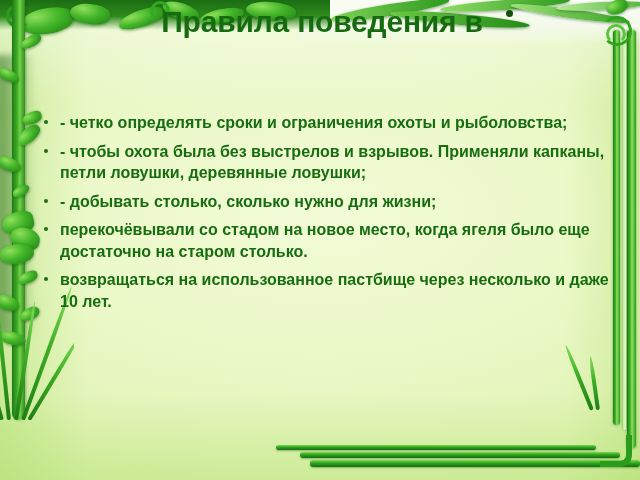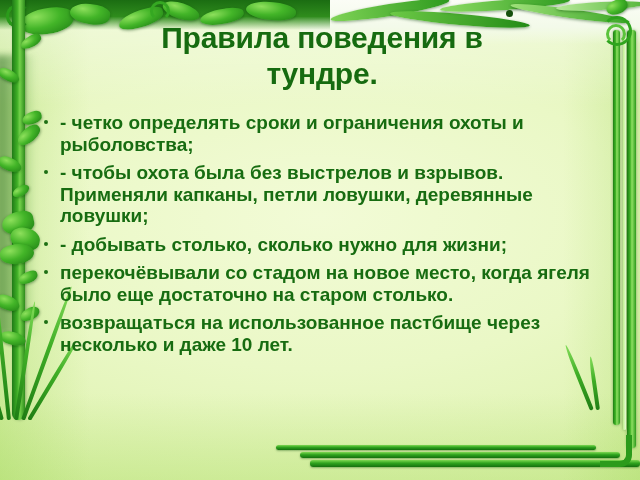--- a/index.html
+++ b/index.html
@@ -116,21 +116,21 @@
     position: absolute;
     height: 7px;
     background: linear-gradient(to bottom, #7fd852 0%, #2fa41e 45%, #146f0e 100%);
     box-shadow: 0 1px 2px rgba(0,70,0,0.35);
     border-radius: 3px;
   }
 
   
   .title {
     position: absolute;
-    left: 48px; top: 20px;
+    left: 48px; top: 4px;
     width: 548px;
     text-align: center;
     font-size: 30px;
     line-height: 36px;
     font-weight: bold;
     color: #166b10;
     letter-spacing: -0.2px;
     z-index: 6;
   }
 
@@ -141,21 +141,21 @@
     width: 578px;
     z-index: 6;
     margin: 0;
     padding: 0;
     list-style: none;
   }
   .bullet-row {
     position: relative;
     padding-left: 22px;
     margin-bottom: 7px;
-    font-size: 19px;
+    font-size: 16px;
     line-height: 21.5px;
     font-weight: bold;
     color: #176c11;
   }
   .bullet-row::before {
     content: "";
     position: absolute;
     left: 6px; top: 8px;
     width: 4px; height: 4px;
     border-radius: 50%;
@@ -250,21 +250,20 @@
     <div class="bamboo-h" style="left:300px;bottom:22px;width:320px;height:6px;"></div>
     <div class="bamboo-h" style="left:310px;bottom:13px;width:330px;height:7px;"></div>
 
     <div style="position:absolute;right:8px;bottom:13px;width:26px;height:26px;
                 border:6px solid #2b9b1b;border-top:none;border-left:none;
                 border-radius:0 0 12px 0;"></div>
   </div>
 
   <div class="title">
     <div>Правила поведения в</div>
-    <div>тундре.</div>
   </div>
 
   <ul class="body-list">
     <li class="bullet-row">- четко определять сроки и ограничения охоты и рыболовства;</li>
     <li class="bullet-row">- чтобы охота была без выстрелов и взрывов. Применяли капканы, петли ловушки, деревянные ловушки;</li>
     <li class="bullet-row">- добывать столько, сколько нужно для жизни;</li>
     <li class="bullet-row">перекочёвывали со стадом на новое место, когда ягеля было еще достаточно на старом столько.</li>
     <li class="bullet-row">возвращаться на использованное пастбище через несколько и даже 10 лет.</li>
   </ul>
 

